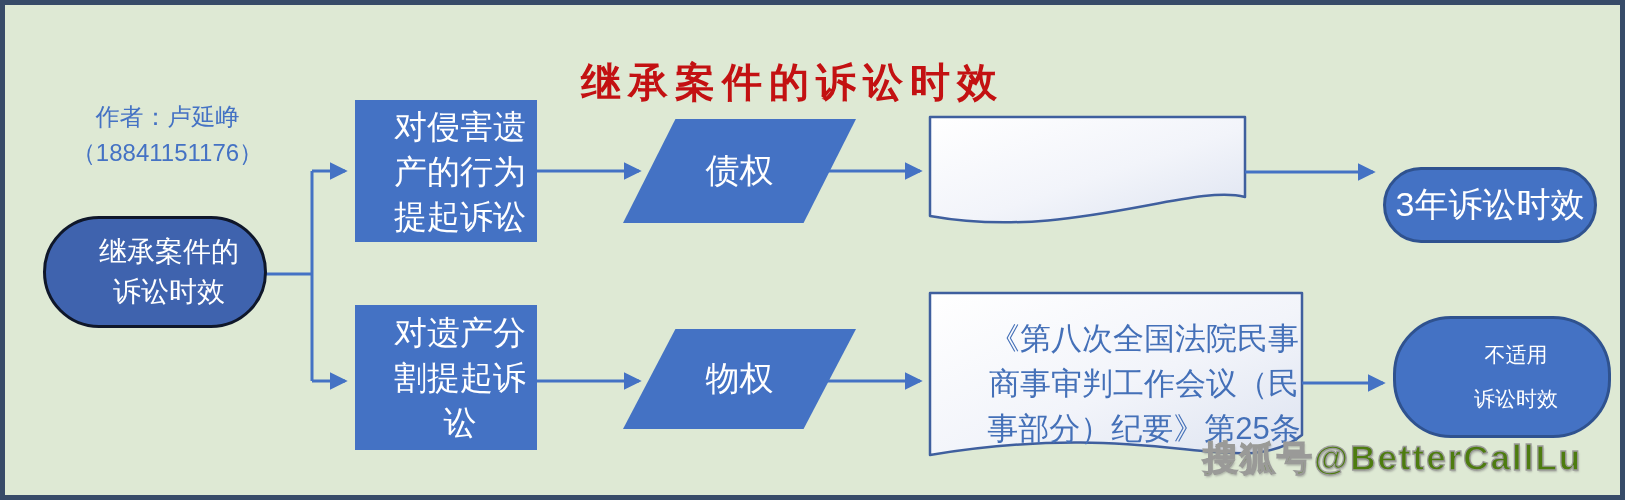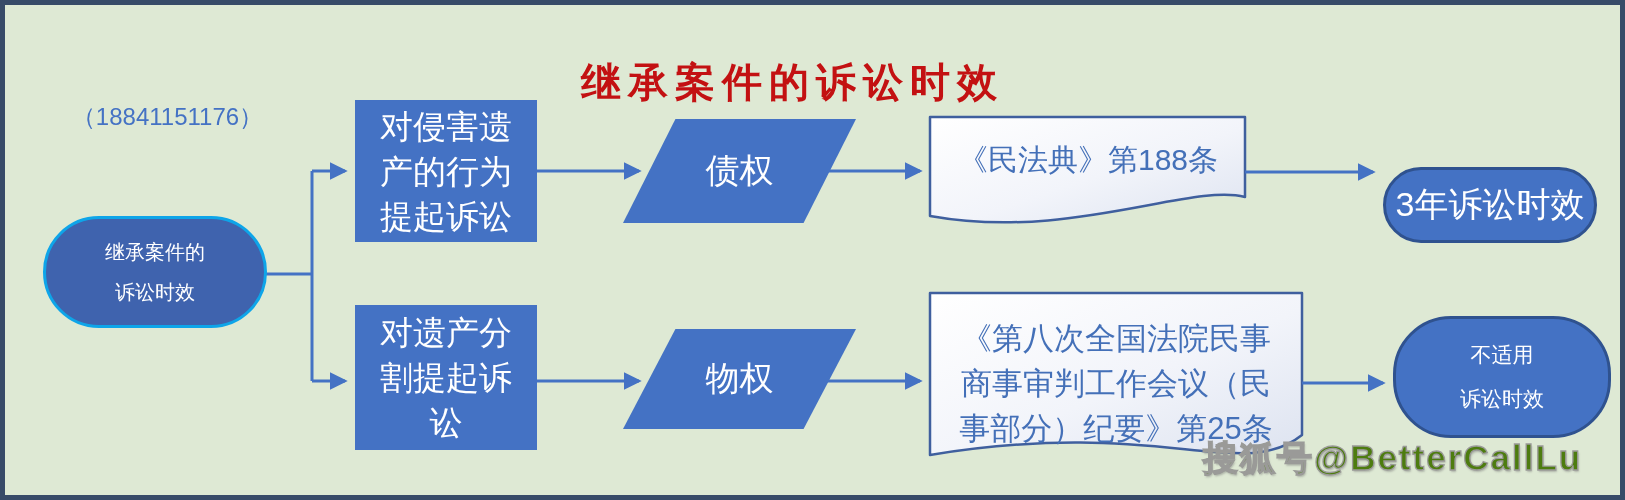--- a/index.html
+++ b/index.html
@@ -6,21 +6,21 @@
   #canvas{
     position:relative;
     width:1625px;height:500px;
     box-sizing:border-box;
     background:#dee9d4;
     border:5px solid #374b68;
     overflow:hidden;
     font-family:"Liberation Sans","DejaVu Sans",sans-serif;
   }
   .abs{position:absolute;}
-  .ml{white-space:pre-line;}
+  .ml{white-space:pre-line;padding-left:28px;}
   
   #title{
     left:0;right:40px;top:10px;
     text-align:center;
     font-family:"DejaVu Serif","Liberation Serif",serif;
     font-weight:bold;
     font-size:40px;
     letter-spacing:7px;
     color:#c31112;
     margin-top:40px;
@@ -37,23 +37,23 @@
   .shape{
     display:flex;align-items:center;justify-content:center;
     text-align:center;
     color:#ffffff;
     background:#4472c4;
     box-sizing:border-box;
     z-index:2;
   }
   #root-oval{
     left:38px;top:211px;width:224px;height:112px;
-    border:3px solid #0ea5e9;
+    border:3px solid #0f172a;
     border-radius:56px;
-    font-size:20px;line-height:40px;
+    font-size:28px;line-height:40px;
     background:#3f63ae;
   }
   .proc{
     font-size:33px;line-height:45px;
   }
   #proc-top{left:350px;top:95px;width:182px;height:142px;}
   #proc-bottom{left:350px;top:300px;width:182px;height:145px;}
   .para{
     font-size:34px;
     clip-path:polygon(22.5% 0, 100% 0, 77.5% 100%, 0 100%);
@@ -129,37 +129,37 @@
     <path d="M 925,112 H 1240 V 192 C 1185,178 1065,236 925,211 Z" fill="url(#docfill)" stroke="#3f5f9e" stroke-width="2.5" stroke-linejoin="round"></path>
     <path d="M 925,288 H 1297 V 430 C 1237,478 1155,412 925,450 Z" fill="url(#docfill)" stroke="#3f5f9e" stroke-width="2.5" stroke-linejoin="round"></path>
 
     <line x1="1240" y1="167" x2="1368" y2="167" stroke="#4472c4" stroke-width="3" marker-end="url(#arrow)"></line>
     <line x1="1297" y1="378" x2="1378" y2="378" stroke="#4472c4" stroke-width="3" marker-end="url(#arrow)"></line>
   </svg>
 
   <div id="title" class="abs">继承案件的诉讼时效</div>
 
   <div id="author" class="abs">
+    <div>作者：卢延峥</div>
     <div>（18841151176）</div>
   </div>
 
   <div id="root-oval" class="abs shape ml">继承案件的
 诉讼时效</div>
 
   <div id="proc-top" class="abs shape proc ml">对侵害遗
 产的行为
 提起诉讼</div>
   <div id="proc-bottom" class="abs shape proc ml">对遗产分
 割提起诉
 讼</div>
 
   <div id="para-top" class="abs shape para">债权</div>
   <div id="para-bottom" class="abs shape para">物权</div>
 
-  <div id="doc-top-text" class="abs doc-text">《民法典》第188条</div>
   <div id="doc-bottom-text" class="abs doc-text ml">《第八次全国法院民事
 商事审判工作会议（民
 事部分）纪要》第25条</div>
 
   <div id="stadium-top" class="abs shape stadium">3年诉讼时效</div>
   <div id="stadium-bottom" class="abs shape stadium ml">不适用
 诉讼时效</div>
 
   <div id="watermark" class="abs">搜狐号@BetterCallLu</div>
 

